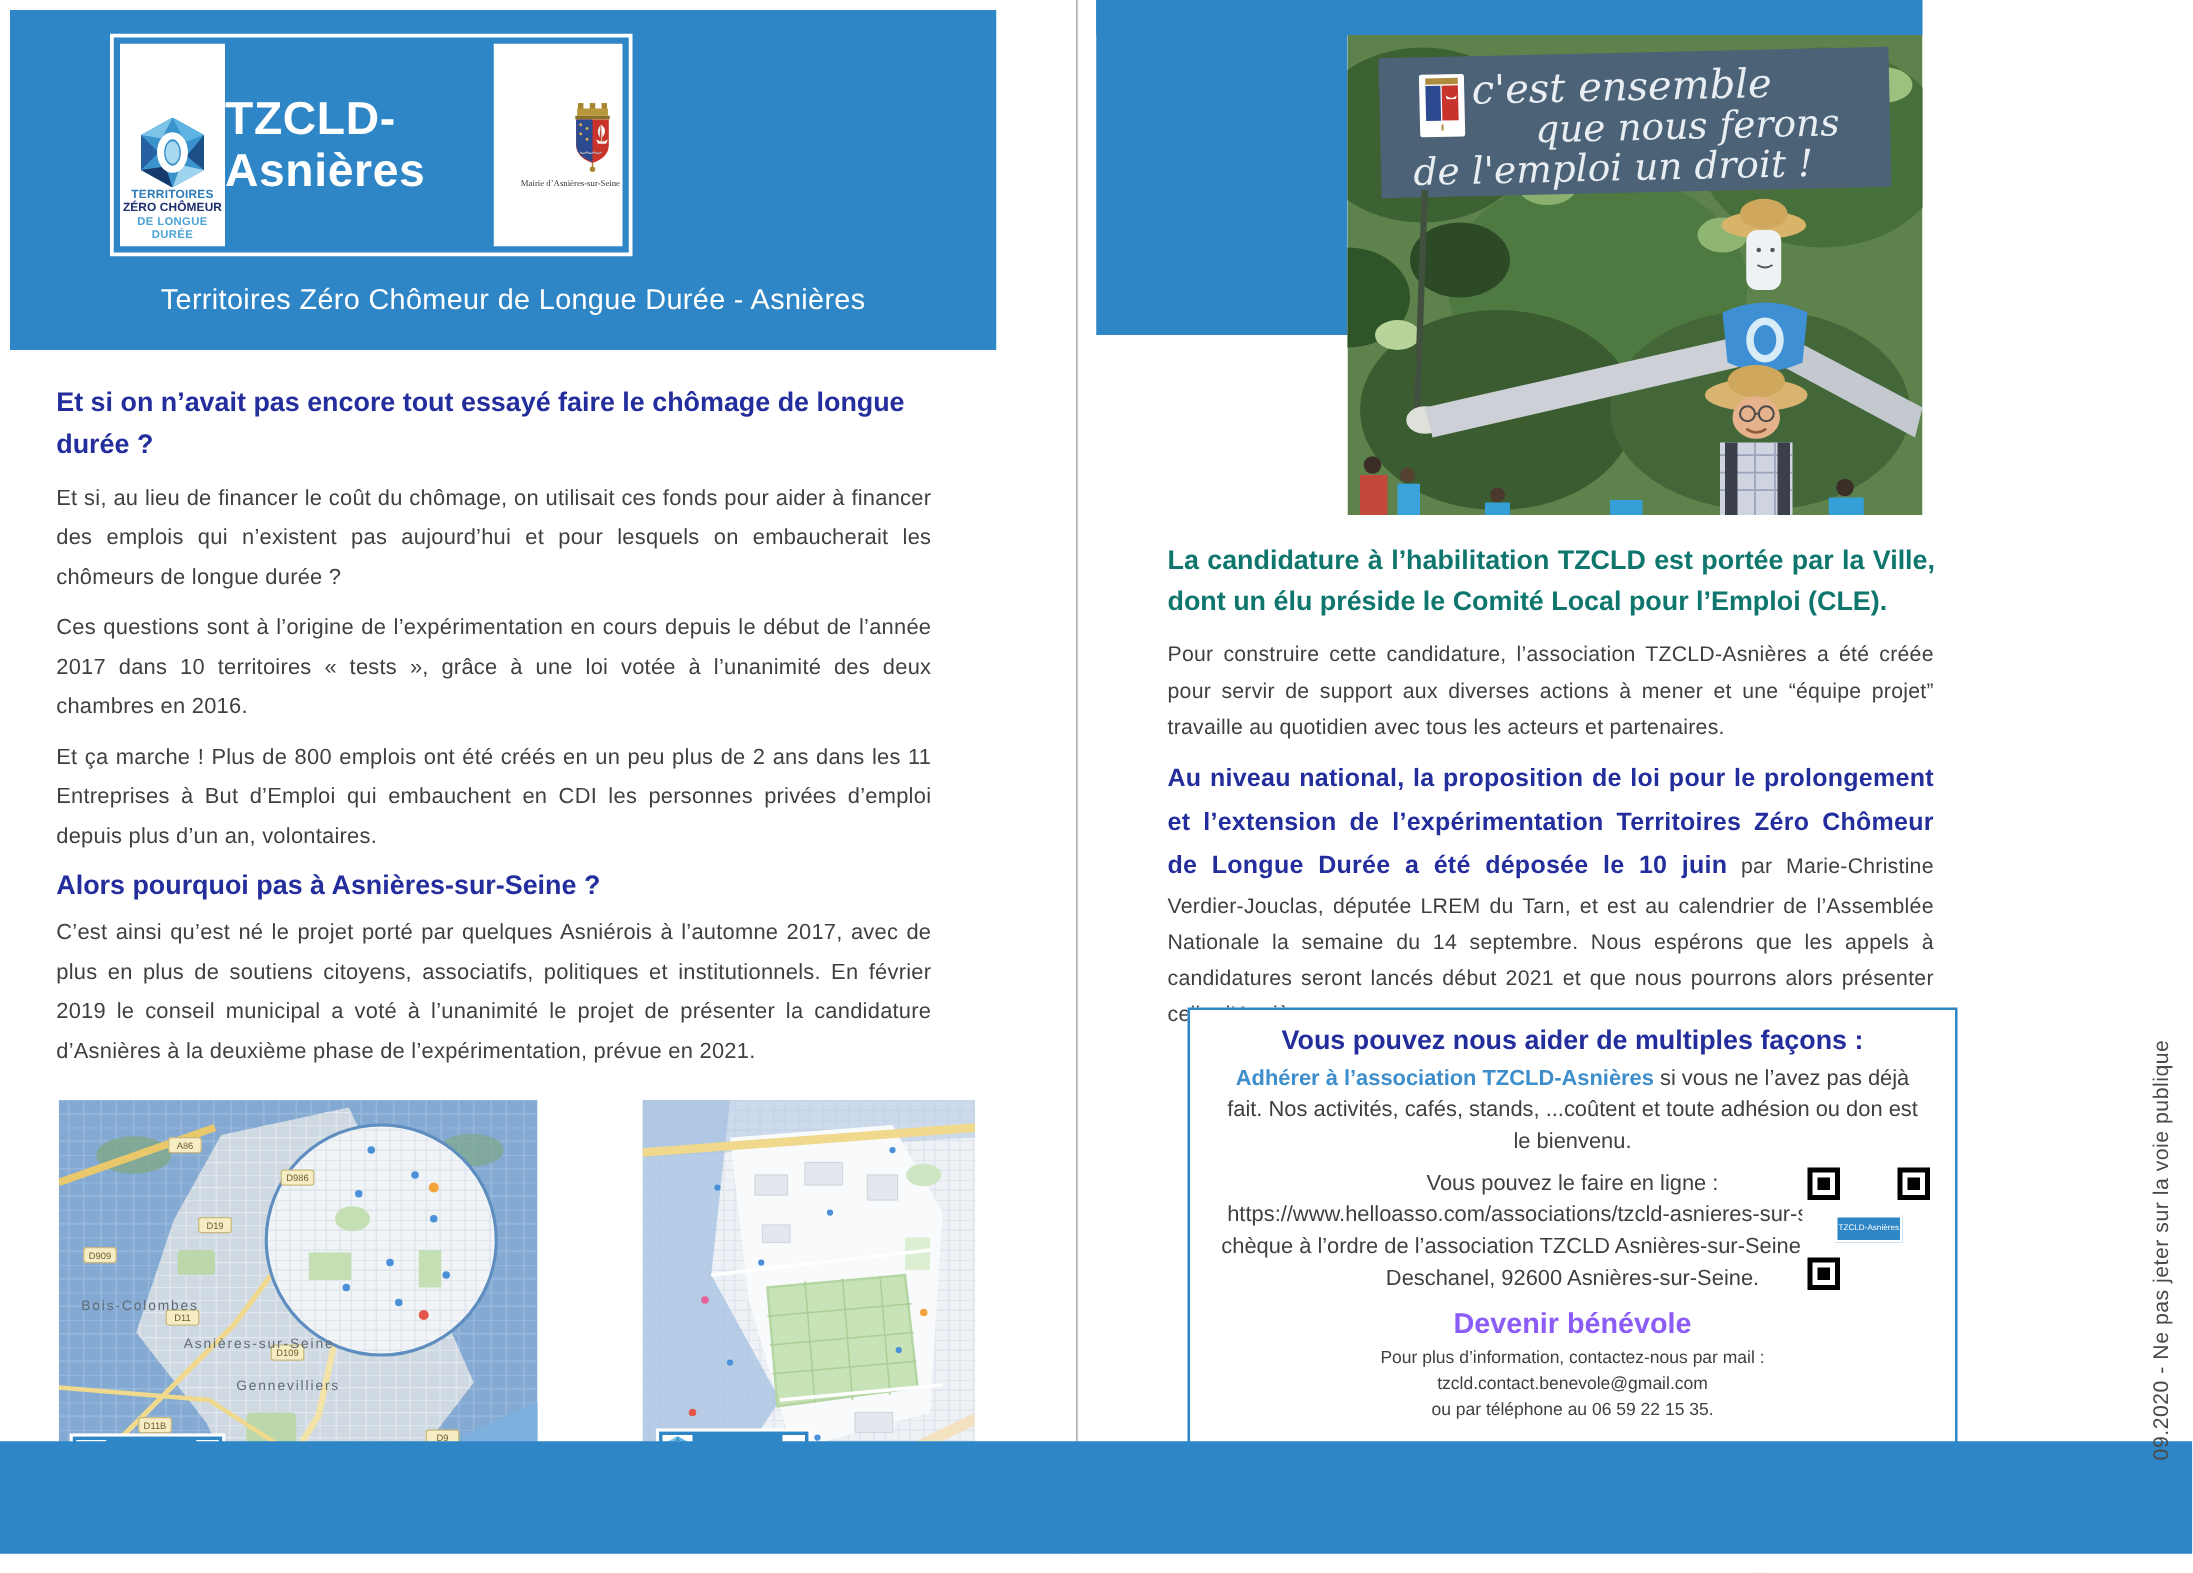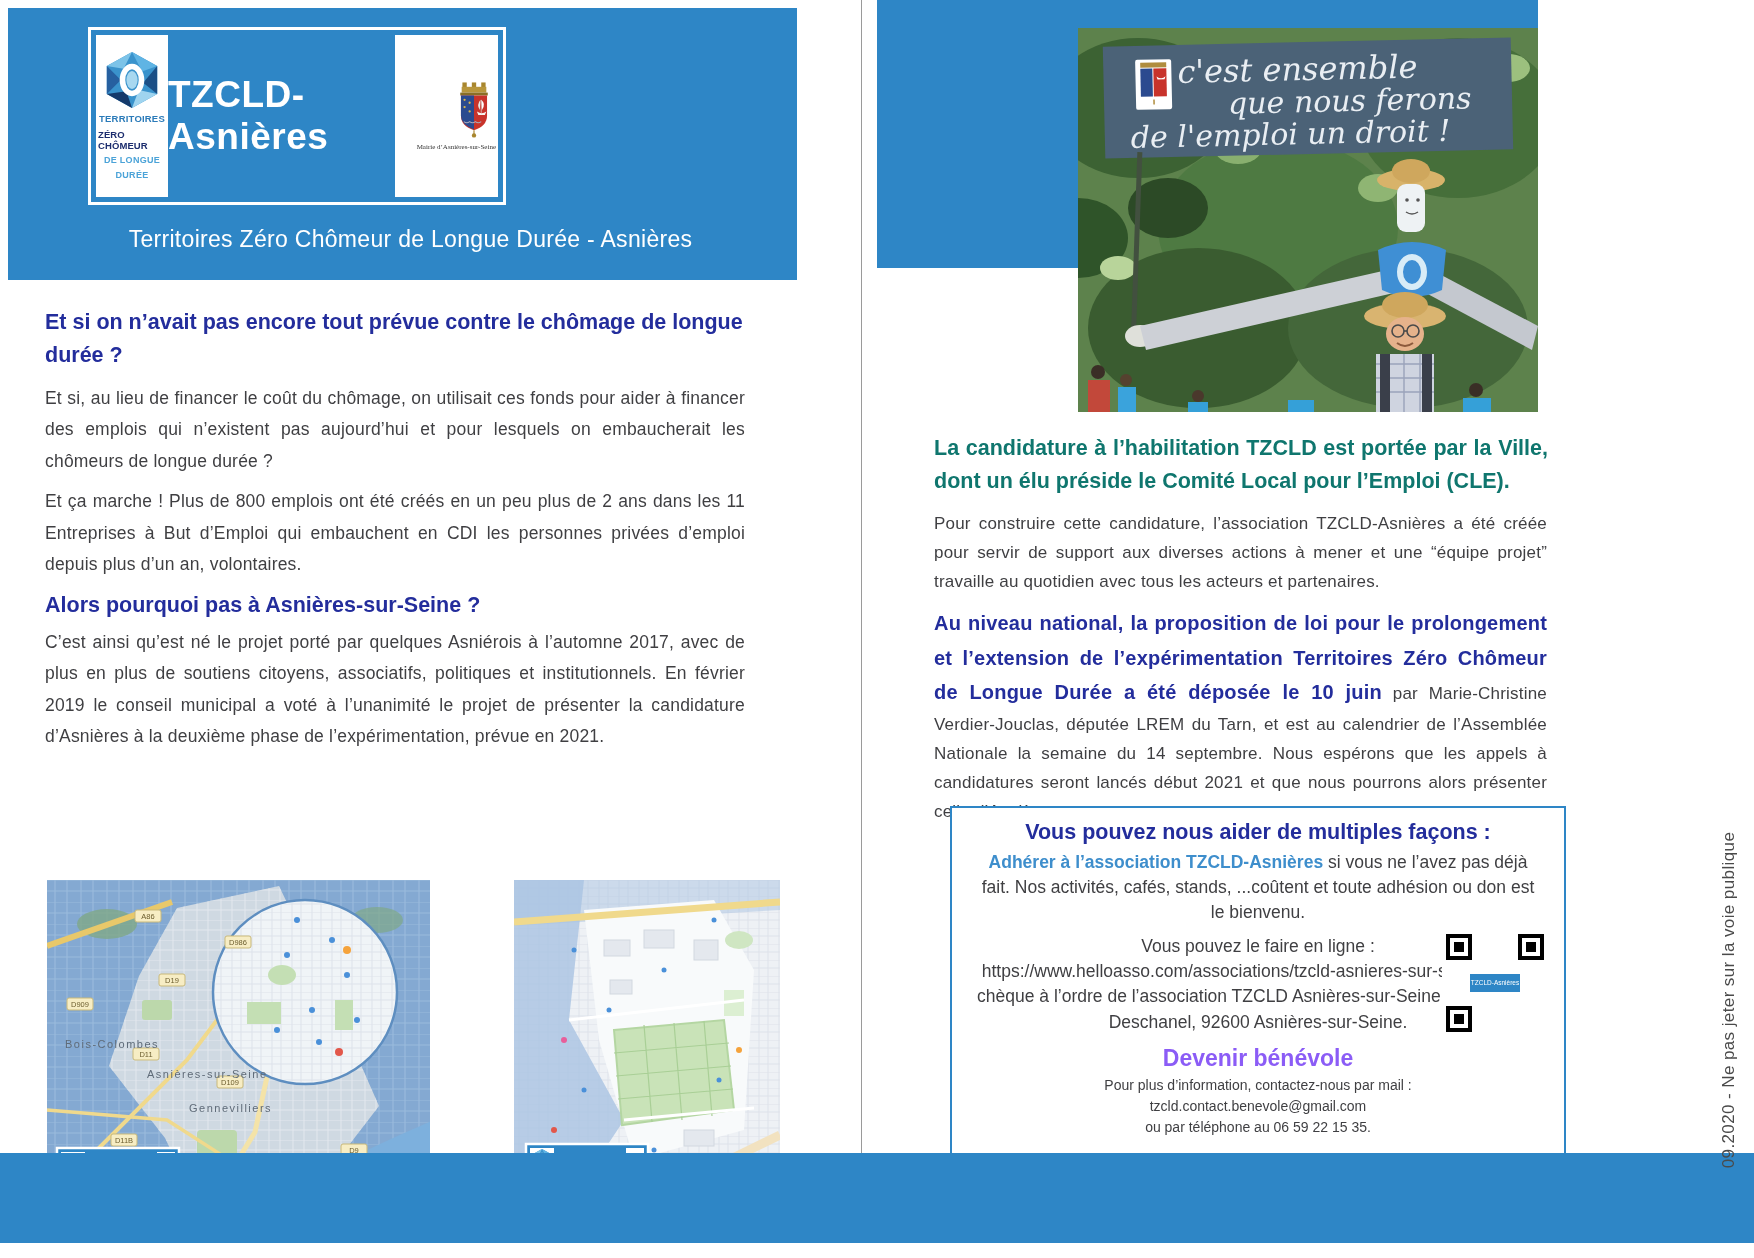--- a/index.html
+++ b/index.html
@@ -2,22 +2,22 @@
 <html><head>
 <meta charset="utf-8">
 <style>
   html,body{margin:0;padding:0;background:#fff;}
   .page{position:relative;width:1754px;height:1258px;background:#fff;overflow:hidden;
         font-family:"Liberation Sans",sans-serif;color:#3f3f42;}
   
   .band{position:absolute;left:8px;top:8px;width:789px;height:272px;background:#2e86c6;}
   .logo-strip{position:absolute;left:80px;top:19px;width:418px;height:178px;
               border:3px solid #fff;display:flex;align-items:stretch;padding:5px;box-sizing:border-box;}
-  .logo-card{width:72px;background:#fff;display:flex;flex-direction:column;align-items:center;
-             justify-content:space-between;padding:17px 2px;box-sizing:border-box;}
+  .logo-card{width:84px;background:#fff;display:flex;flex-direction:column;align-items:center;
+             justify-content:flex-end;padding:5px 2px;box-sizing:border-box;}
   .logo-card .ll1{font-size:9.5px;font-weight:bold;color:#2b7bb9;letter-spacing:.2px;}
   .logo-card .ll2{font-size:9.5px;font-weight:bold;color:#1c2d6e;letter-spacing:.1px;}
   .logo-card .ll3,.logo-card .ll4{font-size:9px;font-weight:bold;color:#4ba3d8;letter-spacing:.3px;}
   .strip-mid{flex:1;display:flex;align-items:center;justify-content:center;}
   .strip-title{color:#fff;font-size:37px;font-weight:bold;letter-spacing:.5px;}
   .arms-card{width:103px;background:#fff;display:flex;flex-direction:column;align-items:flex-end;
              justify-content:center;padding:2px;box-sizing:border-box;}
   .arms-caption{font-family:"Liberation Serif",serif;font-size:7px;color:#333;margin-top:4px;white-space:nowrap;}
   .band-subtitle{position:absolute;left:8px;top:218px;width:789px;text-align:center;
                  color:#fff;font-size:23px;letter-spacing:.3px;}
@@ -146,22 +146,23 @@
           </svg>
         <span class="arms-caption">Mairie d’Asnières-sur-Seine</span>
       </div>
     </div>
     <div class="band-subtitle">Territoires Zéro Chômeur de Longue Durée - Asnières</div>
   </div>
 
   <div class="fold-line"></div>
 
   <div class="left-col">
-    <div class="h-indigo">Et si on n’avait pas encore tout prévue contre le chômage de longue durée ?</div>
+    <div class="h-indigo">Et si on n’avait pas encore tout essayé faire le chômage de longue durée ?</div>
     <p>Et si, au lieu de financer le coût du chômage, on utilisait ces fonds pour aider à financer des emplois qui n’existent pas aujourd’hui et pour lesquels on embaucherait les chômeurs de longue durée ?</p>
+    <p>Ces questions sont à l’origine de l’expérimentation en cours depuis le début de l’année 2017 dans 10 territoires « tests », grâce à une loi votée à l’unanimité des deux chambres en 2016.</p>
     <p>Et ça marche ! Plus de 800 emplois ont été créés en un peu plus de 2 ans dans les 11 Entreprises à But d’Emploi qui embauchent en CDI les personnes privées d’emploi depuis plus d’un an, volontaires.</p>
     <div class="h2-indigo">Alors pourquoi pas à Asnières-sur-Seine ?</div>
     <p>C’est ainsi qu’est né le projet porté par quelques Asniérois à l’automne 2017, avec de plus en plus de soutiens citoyens, associatifs, politiques et institutionnels. En février 2019 le conseil municipal a voté à l’unanimité le projet de présenter la candidature d’Asnières à la deuxième phase de l’expérimentation, prévue en 2021.</p>
   </div>
 
   <div class="maps-row">
     <svg class="map1" width="383" height="346" viewBox="0 0 383 346">
       <rect width="383" height="346" fill="#84a9d2"></rect>
       <rect width="383" height="346" fill="url(#gridB)" opacity="0.7"></rect>
       <ellipse cx="60" cy="44" rx="30" ry="15" fill="#7fa887" opacity="0.8"></ellipse>

